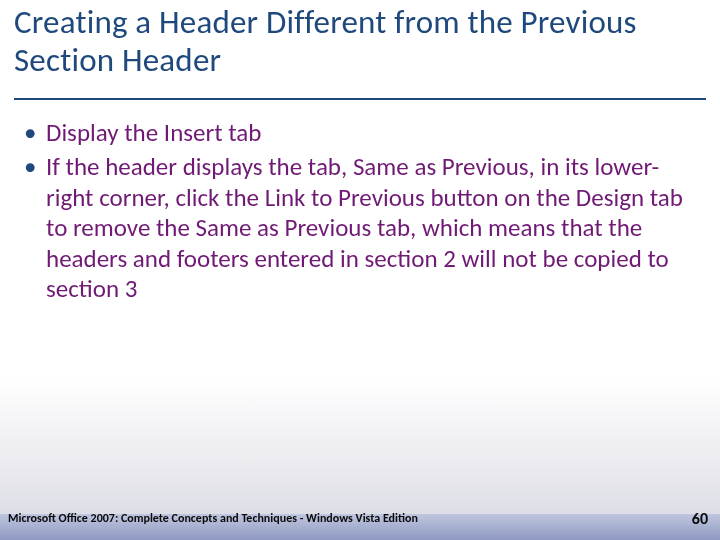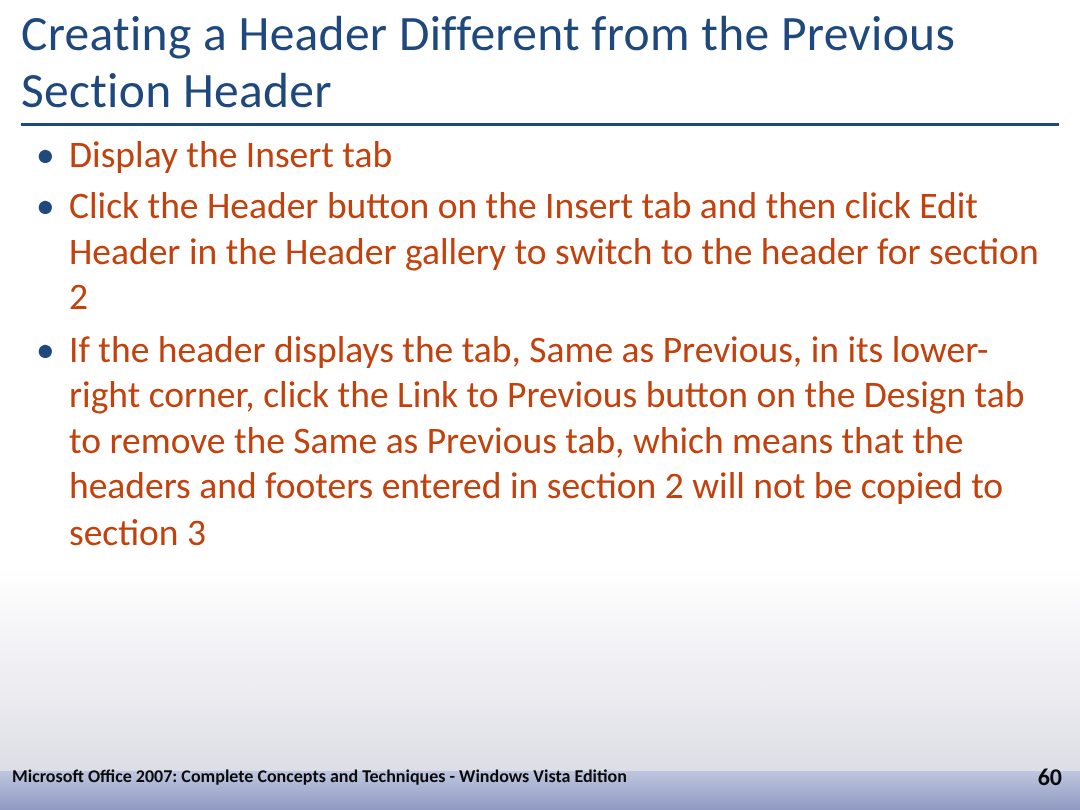--- a/index.html
+++ b/index.html
@@ -14,36 +14,36 @@
     height: 540px;
     position: relative;
     padding: 4px 14px 0 14px;
   }
   .title {
     font-size: 33px;
     line-height: 1.15;
     color: #1f497d;
     font-weight: 400;
     border-bottom: 2px solid #1f497d;
-    padding-bottom: 2px;
-    margin-bottom: 4px;
+    padding-bottom: 18px;
+    margin-bottom: 18px;
     letter-spacing: 0.2px;
   }
   .body {
     padding-left: 6px;
   }
   .bullets {
     list-style: none;
   }
   .bullets li {
     position: relative;
     padding-left: 26px;
     font-size: 25px;
     line-height: 1.22;
-    color: #c2410c;
+    color: #701a75;
     margin-bottom: 4px;
   }
   .bullets li::before {
     content: "•";
     position: absolute;
     left: 4px;
     top: 0;
     color: #1f497d;
     font-size: 25px;
     line-height: 1.22;
@@ -72,21 +72,20 @@
   }
 </style>
 </head>
 <body>
 
 <div class="slide">
   <h1 class="title">Creating a Header Different from the Previous Section Header</h1>
   <div class="body">
     <ul class="bullets">
       <li>Display the Insert tab</li>
-      <li>Click the Header button on the Insert tab and then click Edit Header in the Header gallery to switch to the header for section 2</li>
       <li>If the header displays the tab, Same as Previous, in its lower-right corner, click the Link to Previous button on the Design tab to remove the Same as Previous tab, which means that the headers and footers entered in section 2 will not be copied to section 3</li>
     </ul>
   </div>
   <div class="footer">
     <span class="footer-left">Microsoft Office 2007: Complete Concepts and Techniques - Windows Vista Edition</span>
     <span class="footer-right">60</span>
   </div>
 </div>
 
 </body></html>

